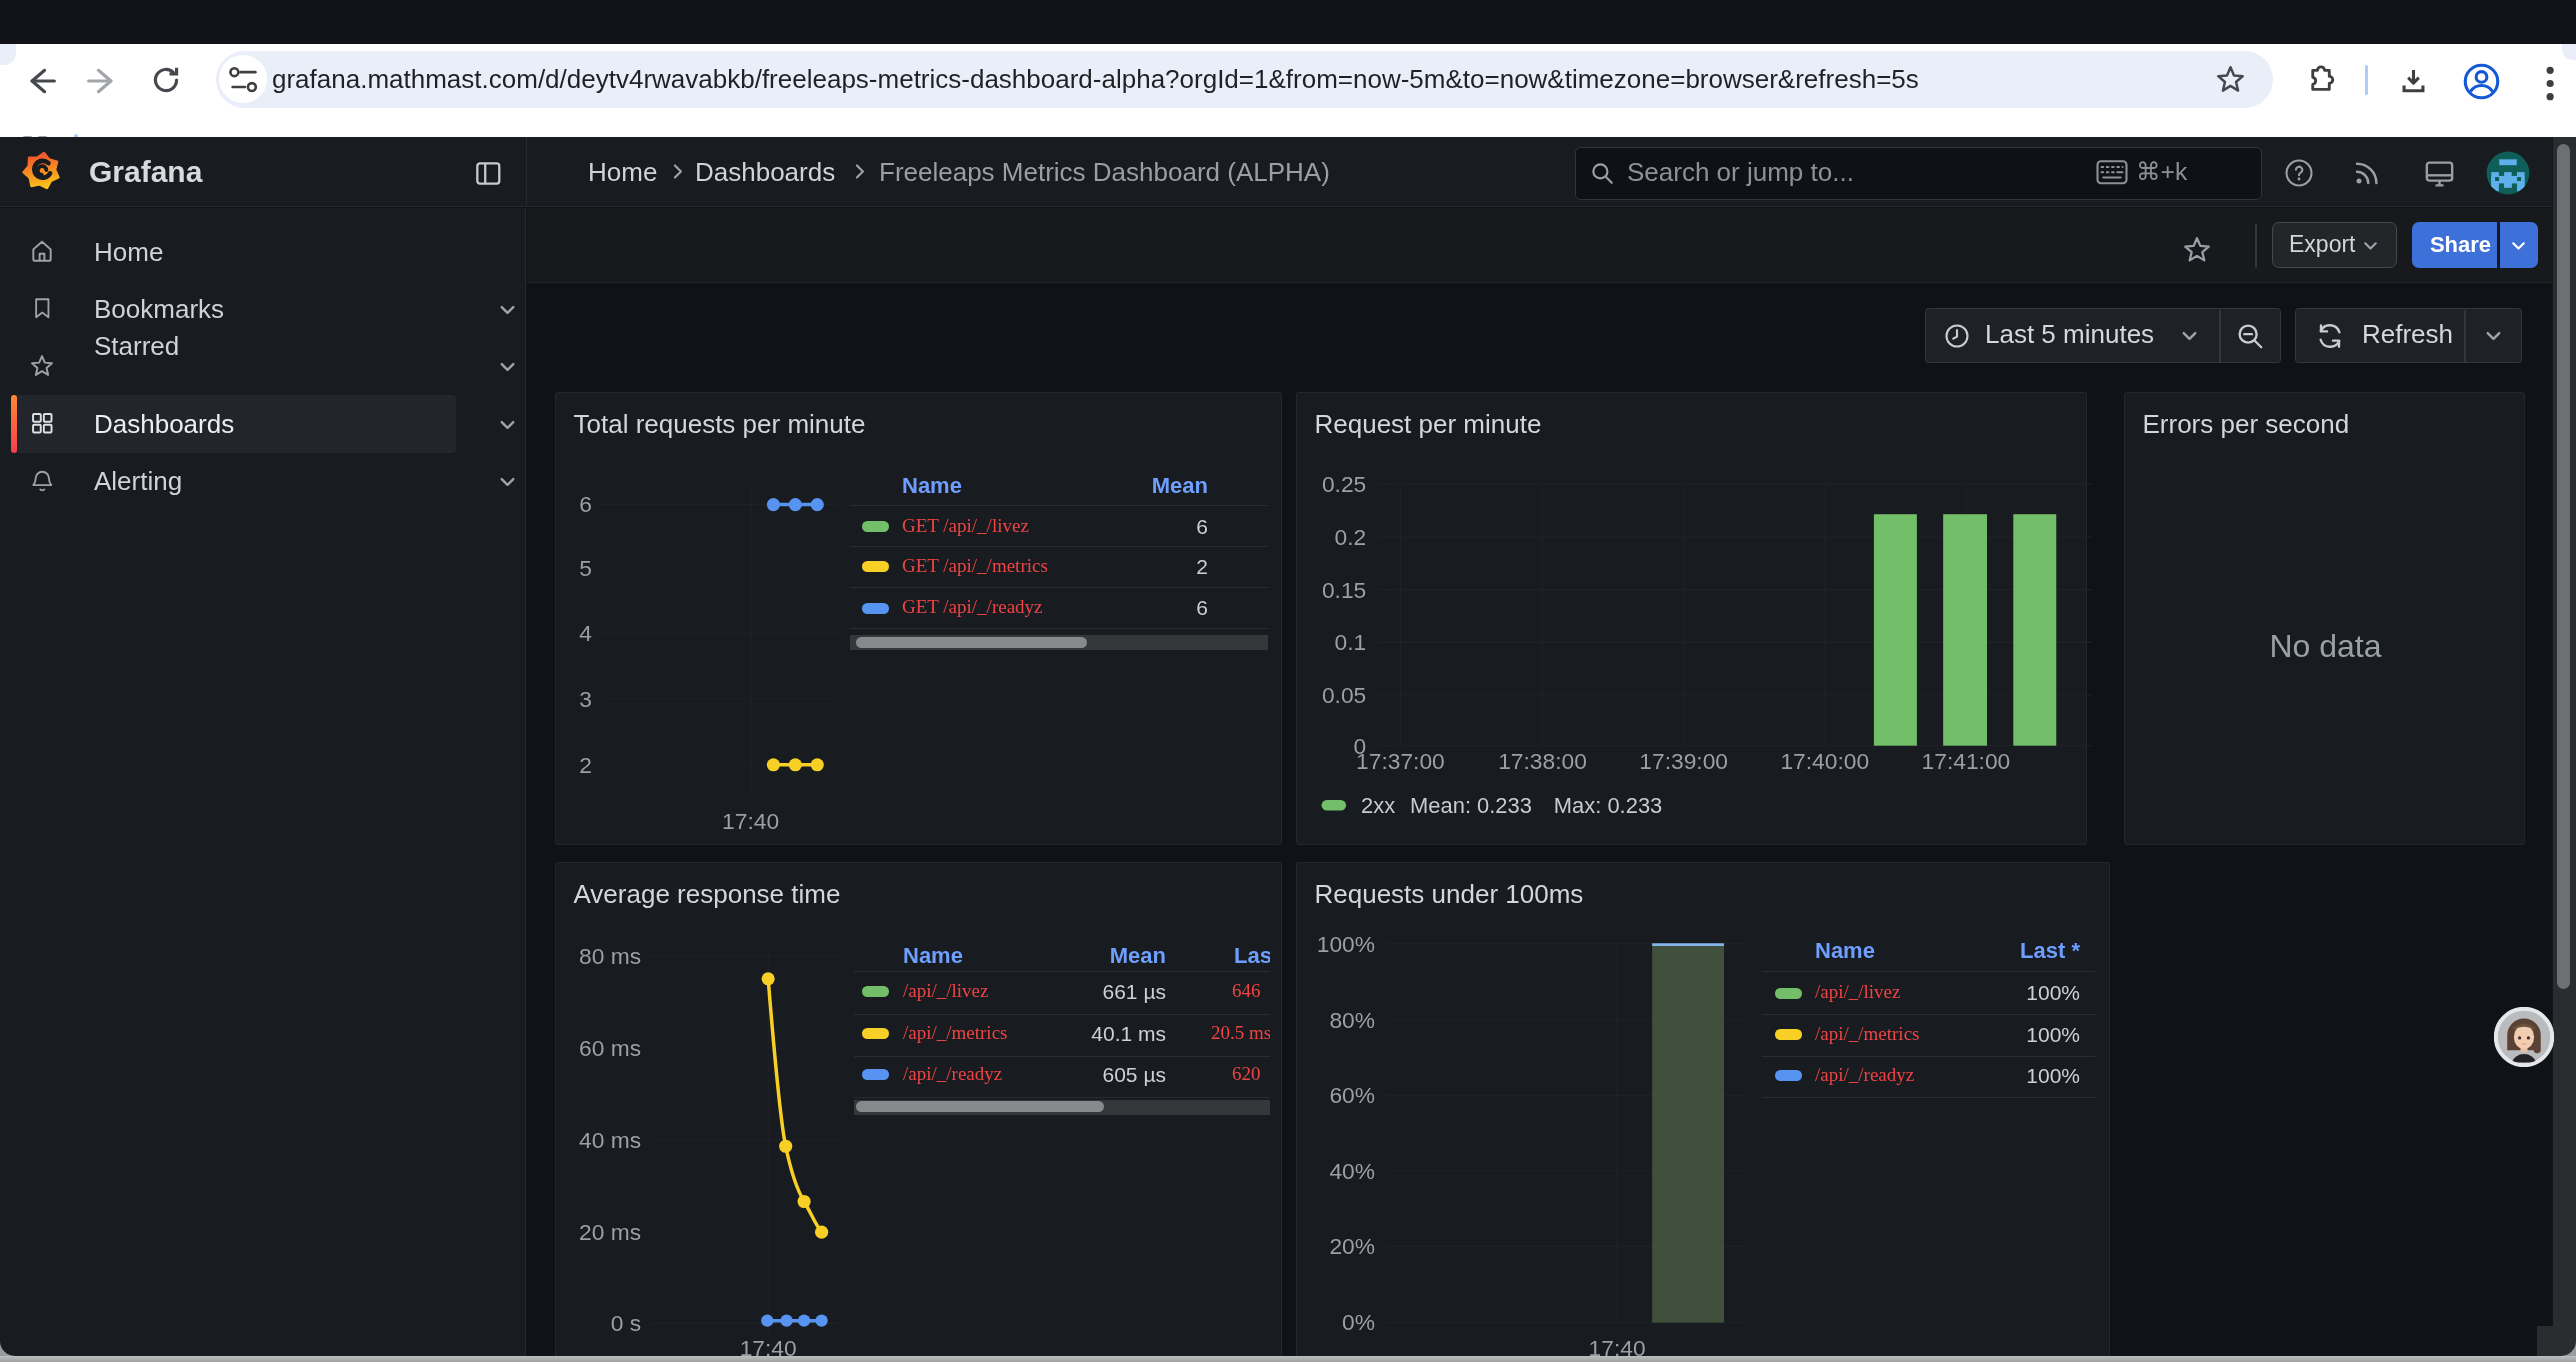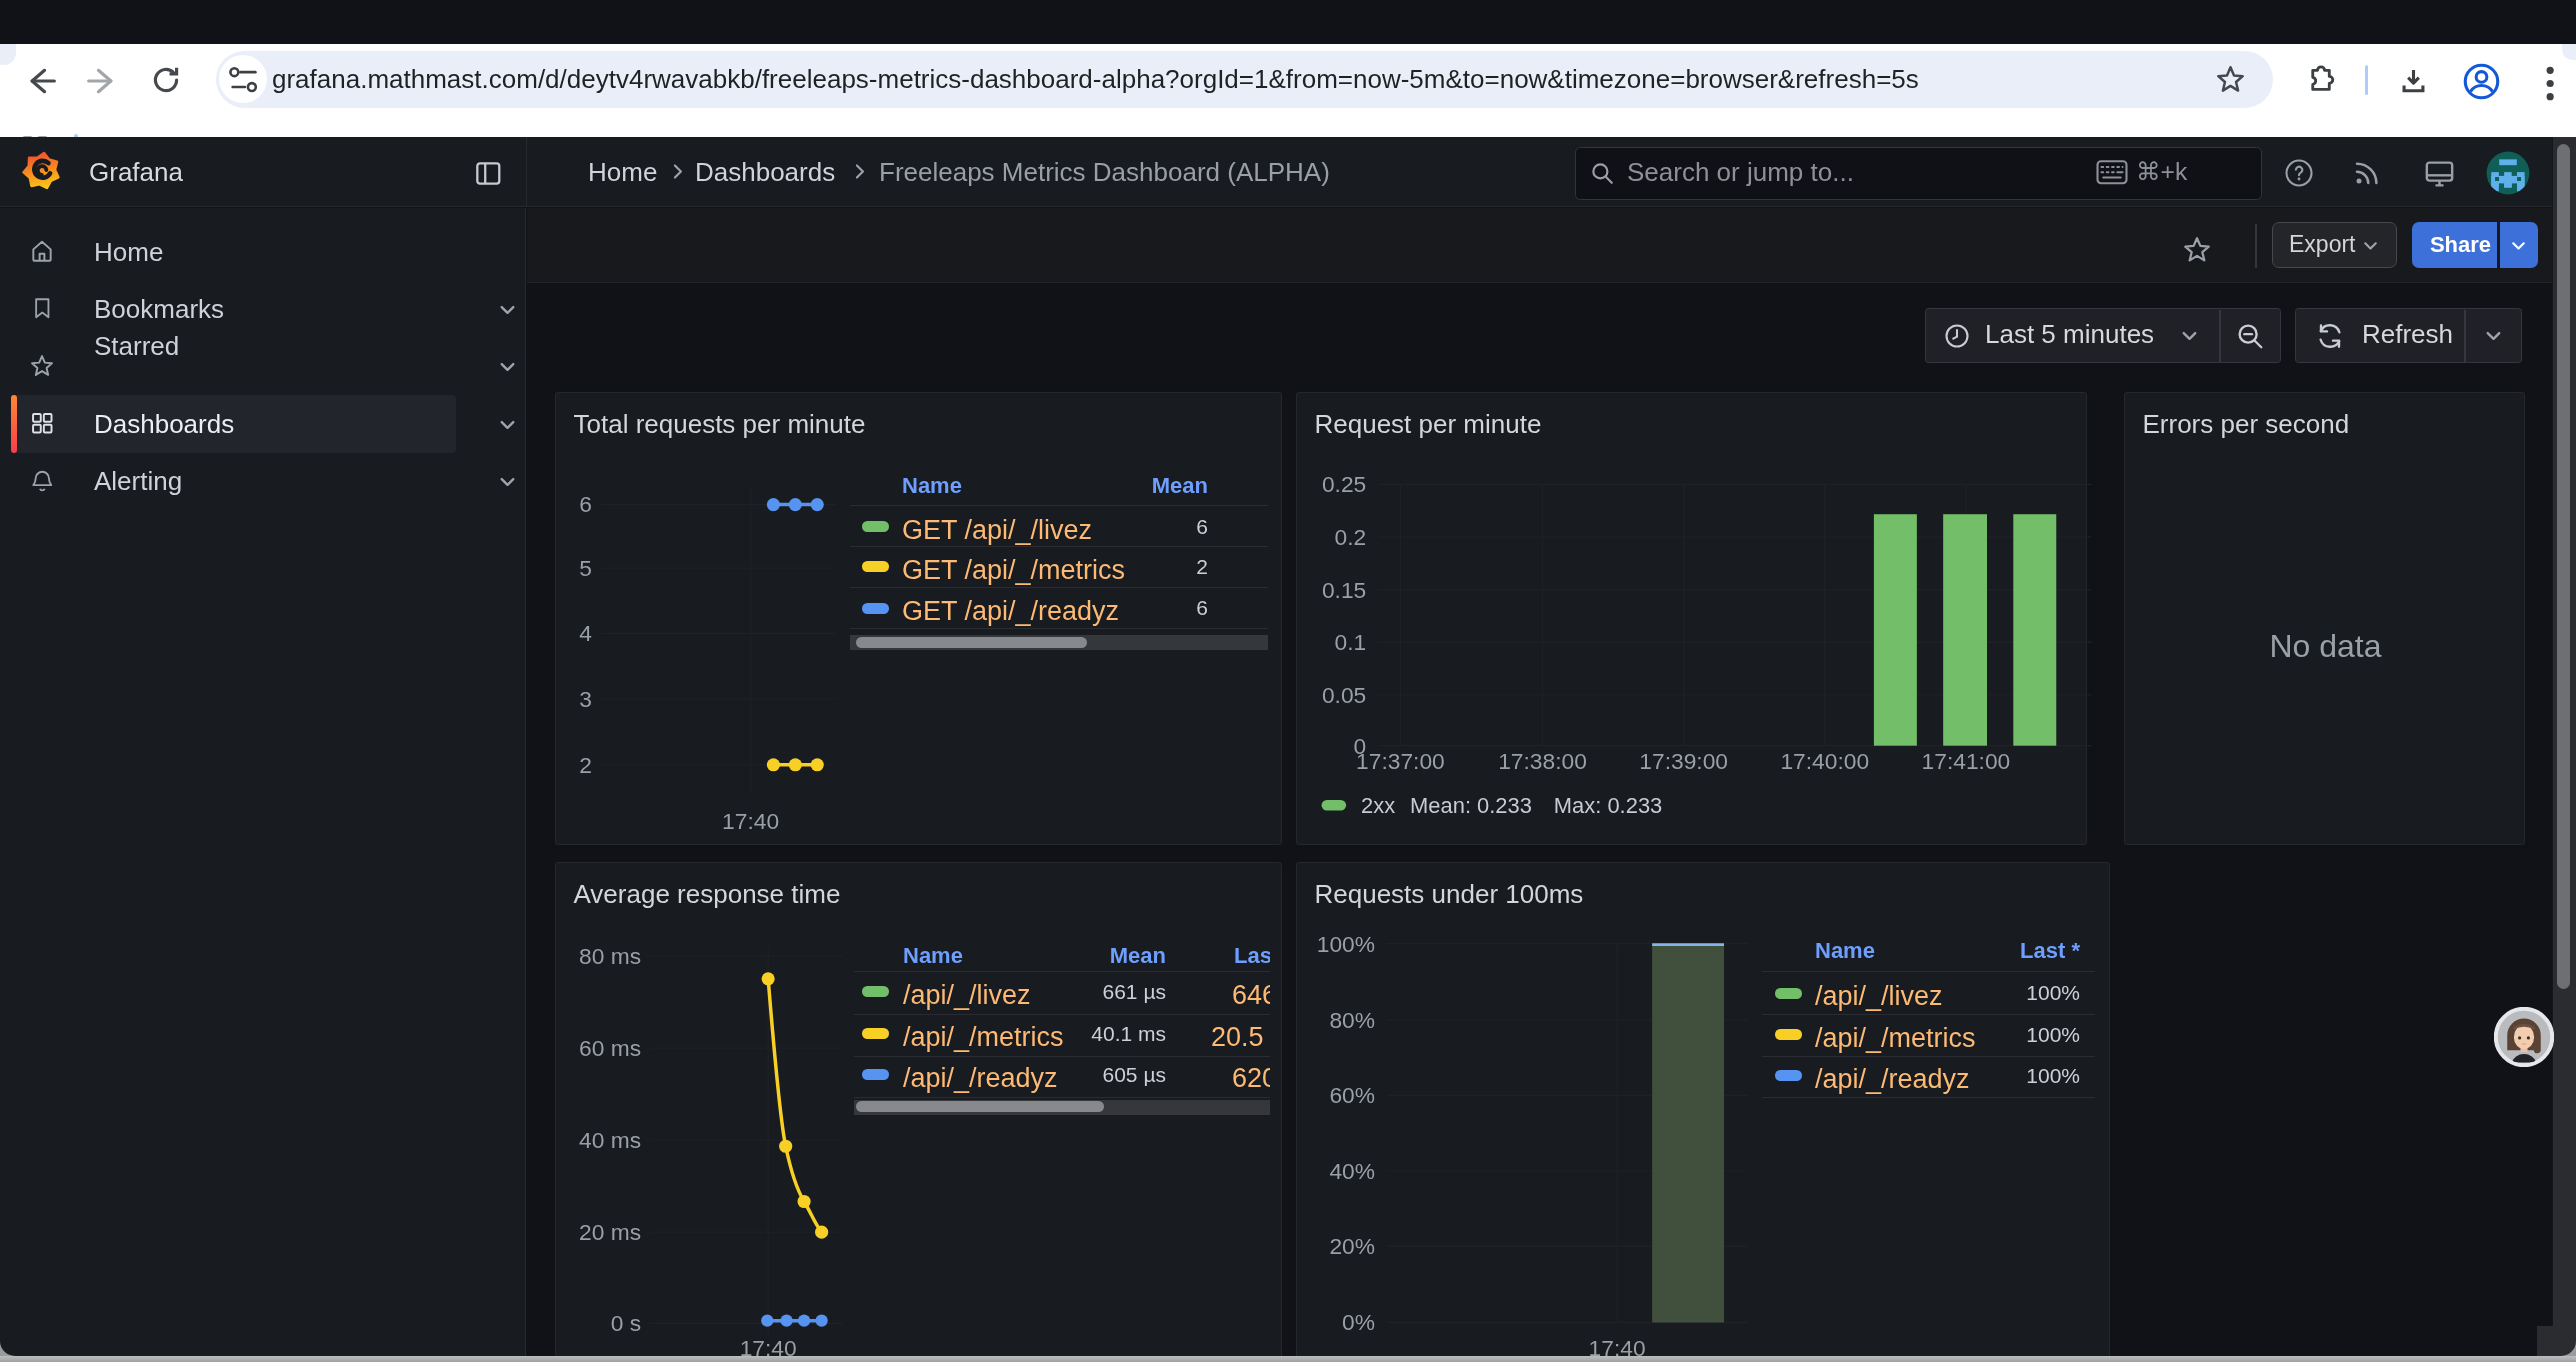--- a/index.html
+++ b/index.html
@@ -10,30 +10,30 @@
   #browser { position:absolute; left:0; top:0; width:2576px; height:137px; background:#ffffff;margin-top:44px; }
   #pill { position:absolute; left:216px; top:7px; width:2057px; height:57px; border-radius:29px; background:#e9eef9; }
   #pillcirc { position:absolute; left:219px; top:11.4px; width:48px; height:48px; border-radius:50%; background:#ffffff; }
   #urltext { position:absolute; left:272px; top:0; height:71px; line-height:71px; font-size:26px; color:#1f2124; letter-spacing:0px; }
   .bmtext { position:absolute; top:88px; height:37px; line-height:37px; font-size:23px; color:#737373; }
   
   #gnav { position:absolute; left:0; top:137px; width:2576px; height:70px; background:#181b1f; border-bottom:0.9px solid #27292e; }
   #sidebar { position:absolute; left:0; top:208px; width:526px; height:1155px; background:#181b1f; border-right:0.9px solid #27292e; }
   #navdiv { position:absolute; left:526px; top:137px; width:0.9px; height:70px; background:#27292e; }
   #toolbar { position:absolute; left:527px; top:208px; width:2025px; height:75px; background:#17191d; border-bottom:0.9px solid #222428; }
-  #gtext { position:absolute; left:89px; top:137px; height:58px; line-height:70px; font-size:26px; font-weight:400; color:#d8dade; }
+  #gtext { position:absolute; left:89px; top:137px; height:58px; line-height:70px; font-size:30px; font-weight:700; color:#d8dade; }
   .crumb { position:absolute; top:137px; height:70px; line-height:70px; font-size:26px; white-space:nowrap; }
   #search { position:absolute; left:1575px; top:147px; width:687px; height:53px; background:#101116; border:1.8px solid #32353b; border-radius:5.3px; }
   .menuitem { position:absolute; left:94px; font-size:26px; line-height:28px; color:#cfd2d8; white-space:nowrap; }
   .chev { stroke:#9ea3ac; stroke-width:2.5; fill:none; stroke-linecap:round; stroke-linejoin:round; }
   
   .panel { position:absolute; background:#181b1f; border:0.9px solid #25272c; border-radius:2.6px; }
   .ptitle { position:absolute; left:17.5px; top:16px; font-size:26px; font-weight:500; color:#d4d6da; }
   .lhead { position:absolute; font-size:22px; font-weight:700; color:#6e9fff; white-space:nowrap; }
-  .lrow  { position:absolute; font-size:27px; color:#fdba74; white-space:nowrap; }
+  .lrow  { position:absolute; font-size:19px; color:#ef4444; white-space:nowrap;font-family:Liberation Serif, serif; }
   .lval  { position:absolute; font-size:21px; color:#cdd0d6; text-align:right; white-space:nowrap; }
   .ldiv  { position:absolute; height:0.9px; background:#2a2c31; }
   .pill2 { position:absolute; width:27px; height:10.5px; border-radius:5.3px; }
 </style>
 </head>
 <body>
 
 <div id="browser">
   <div class="abs" style="right:0;top:0;width:14px;height:16px;background:#e9eef9;border-bottom-left-radius:10.5px;"></div>
 

